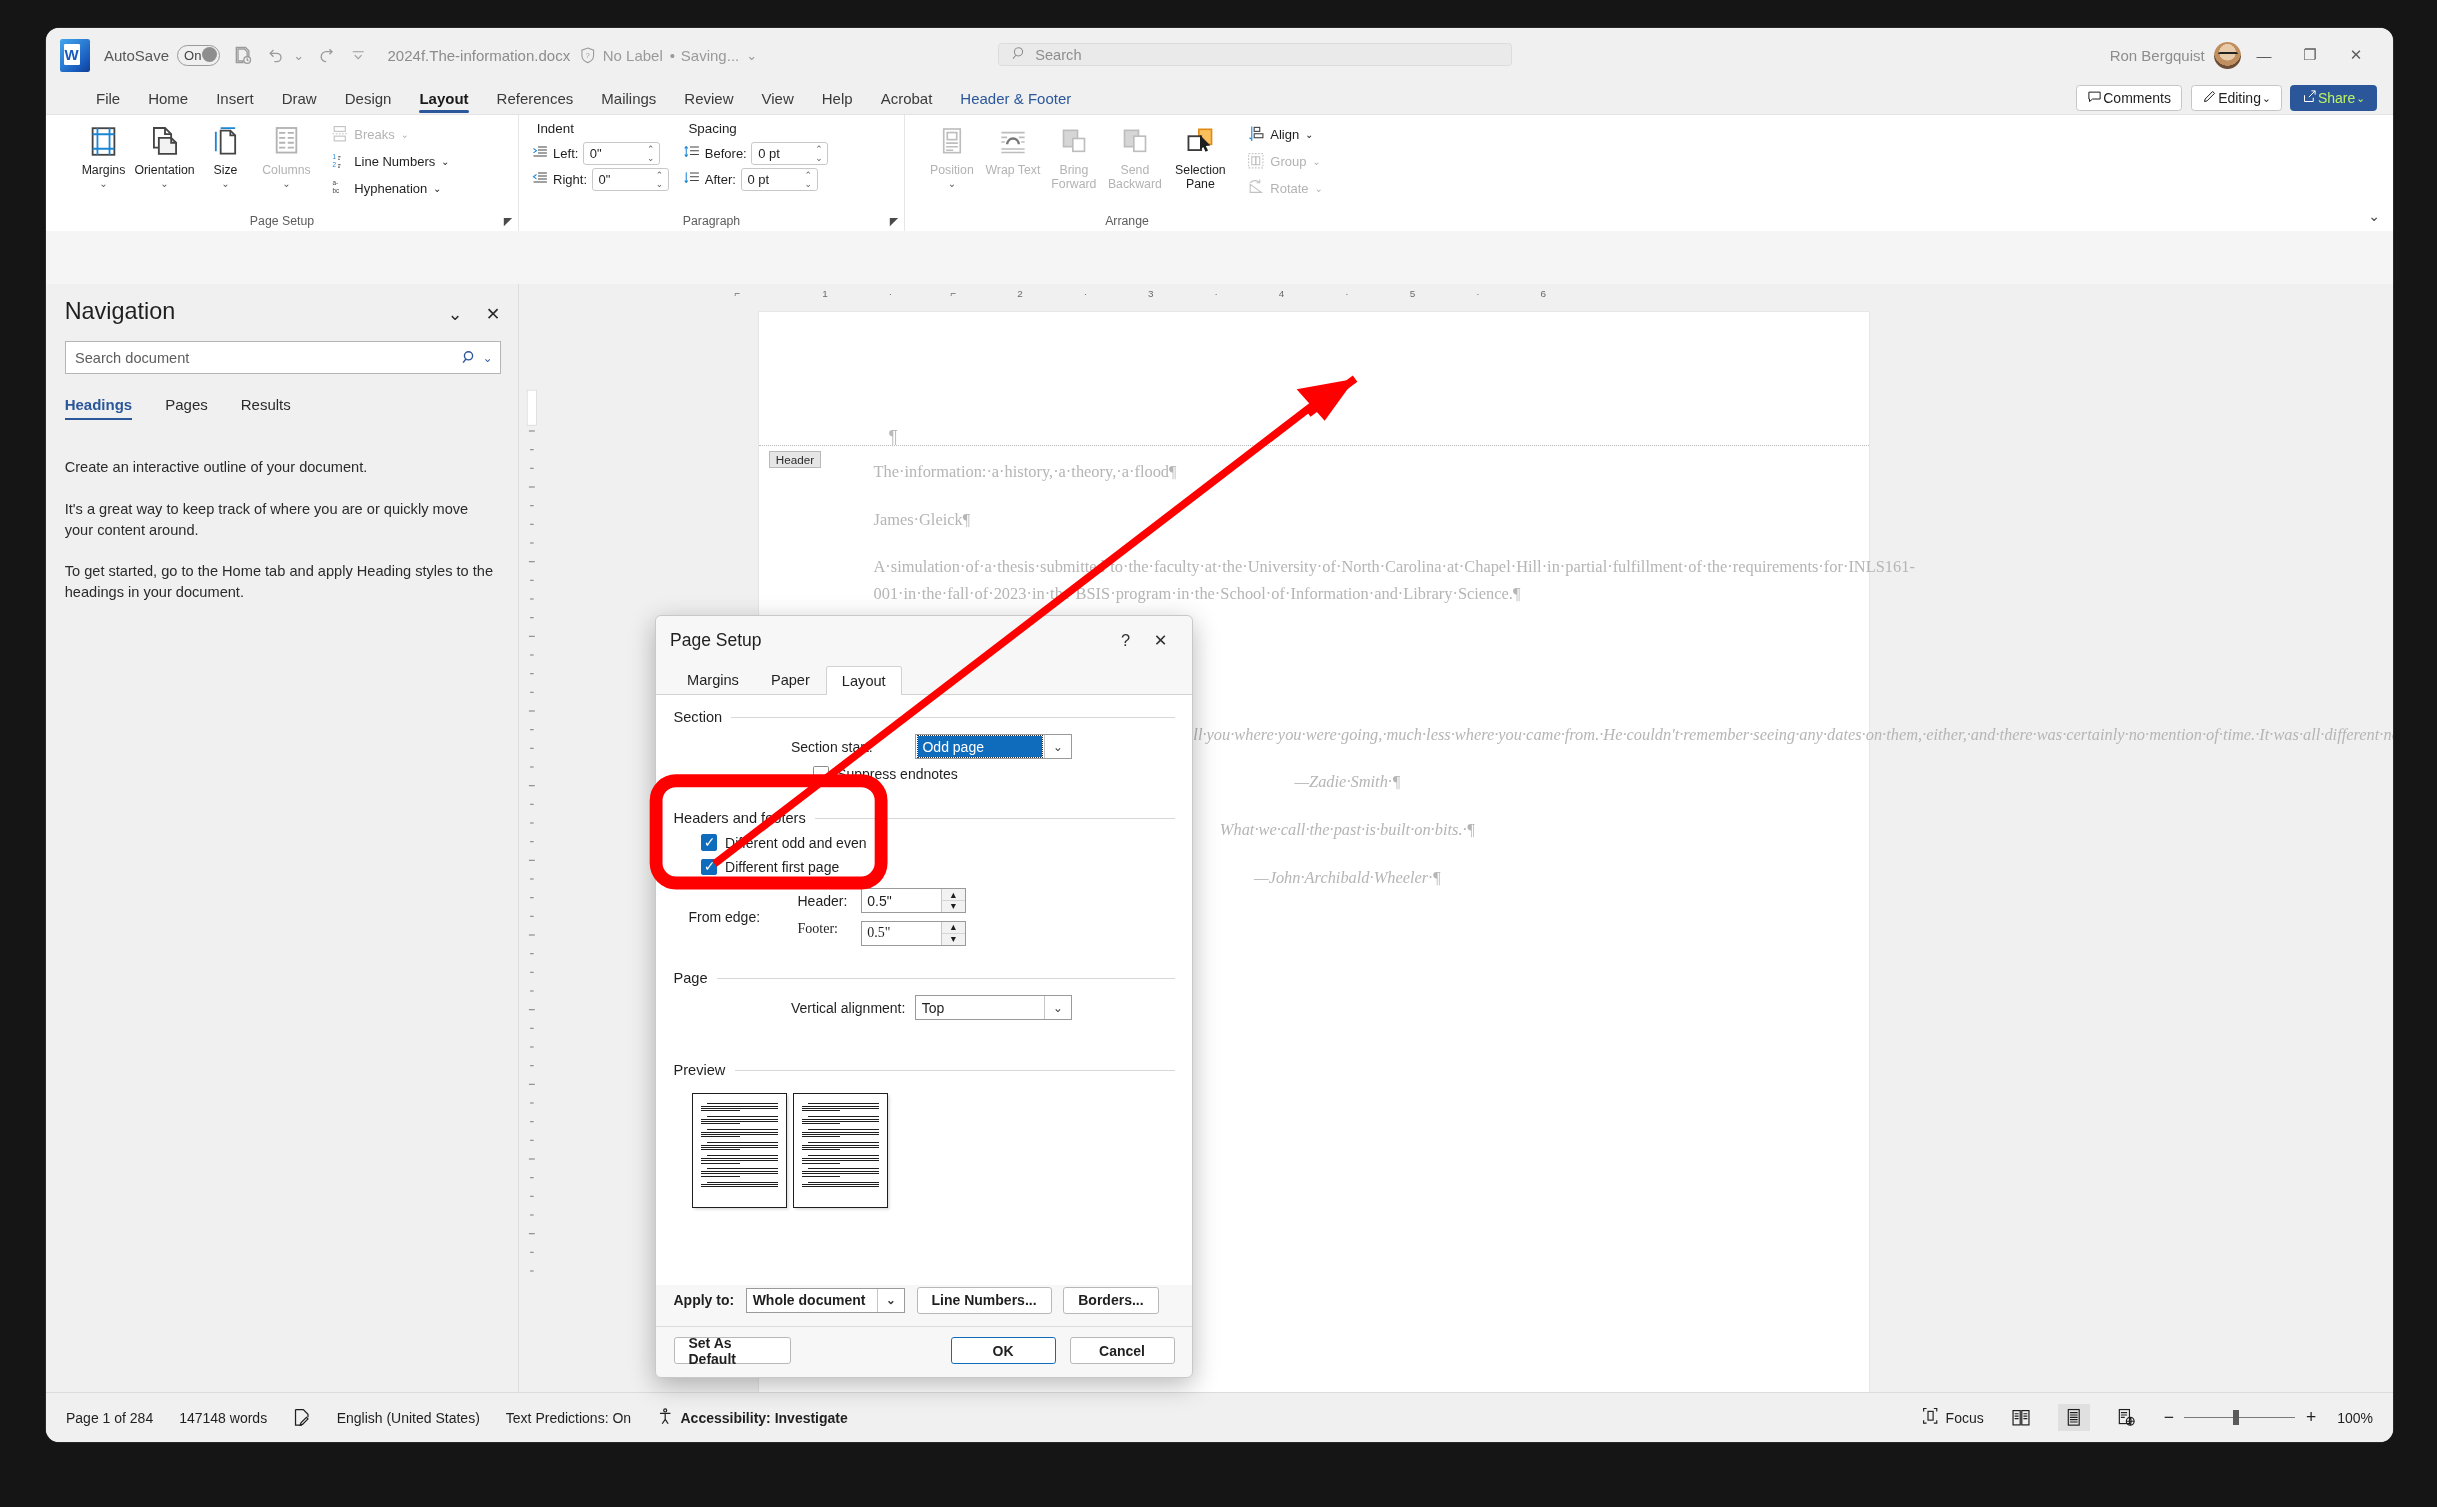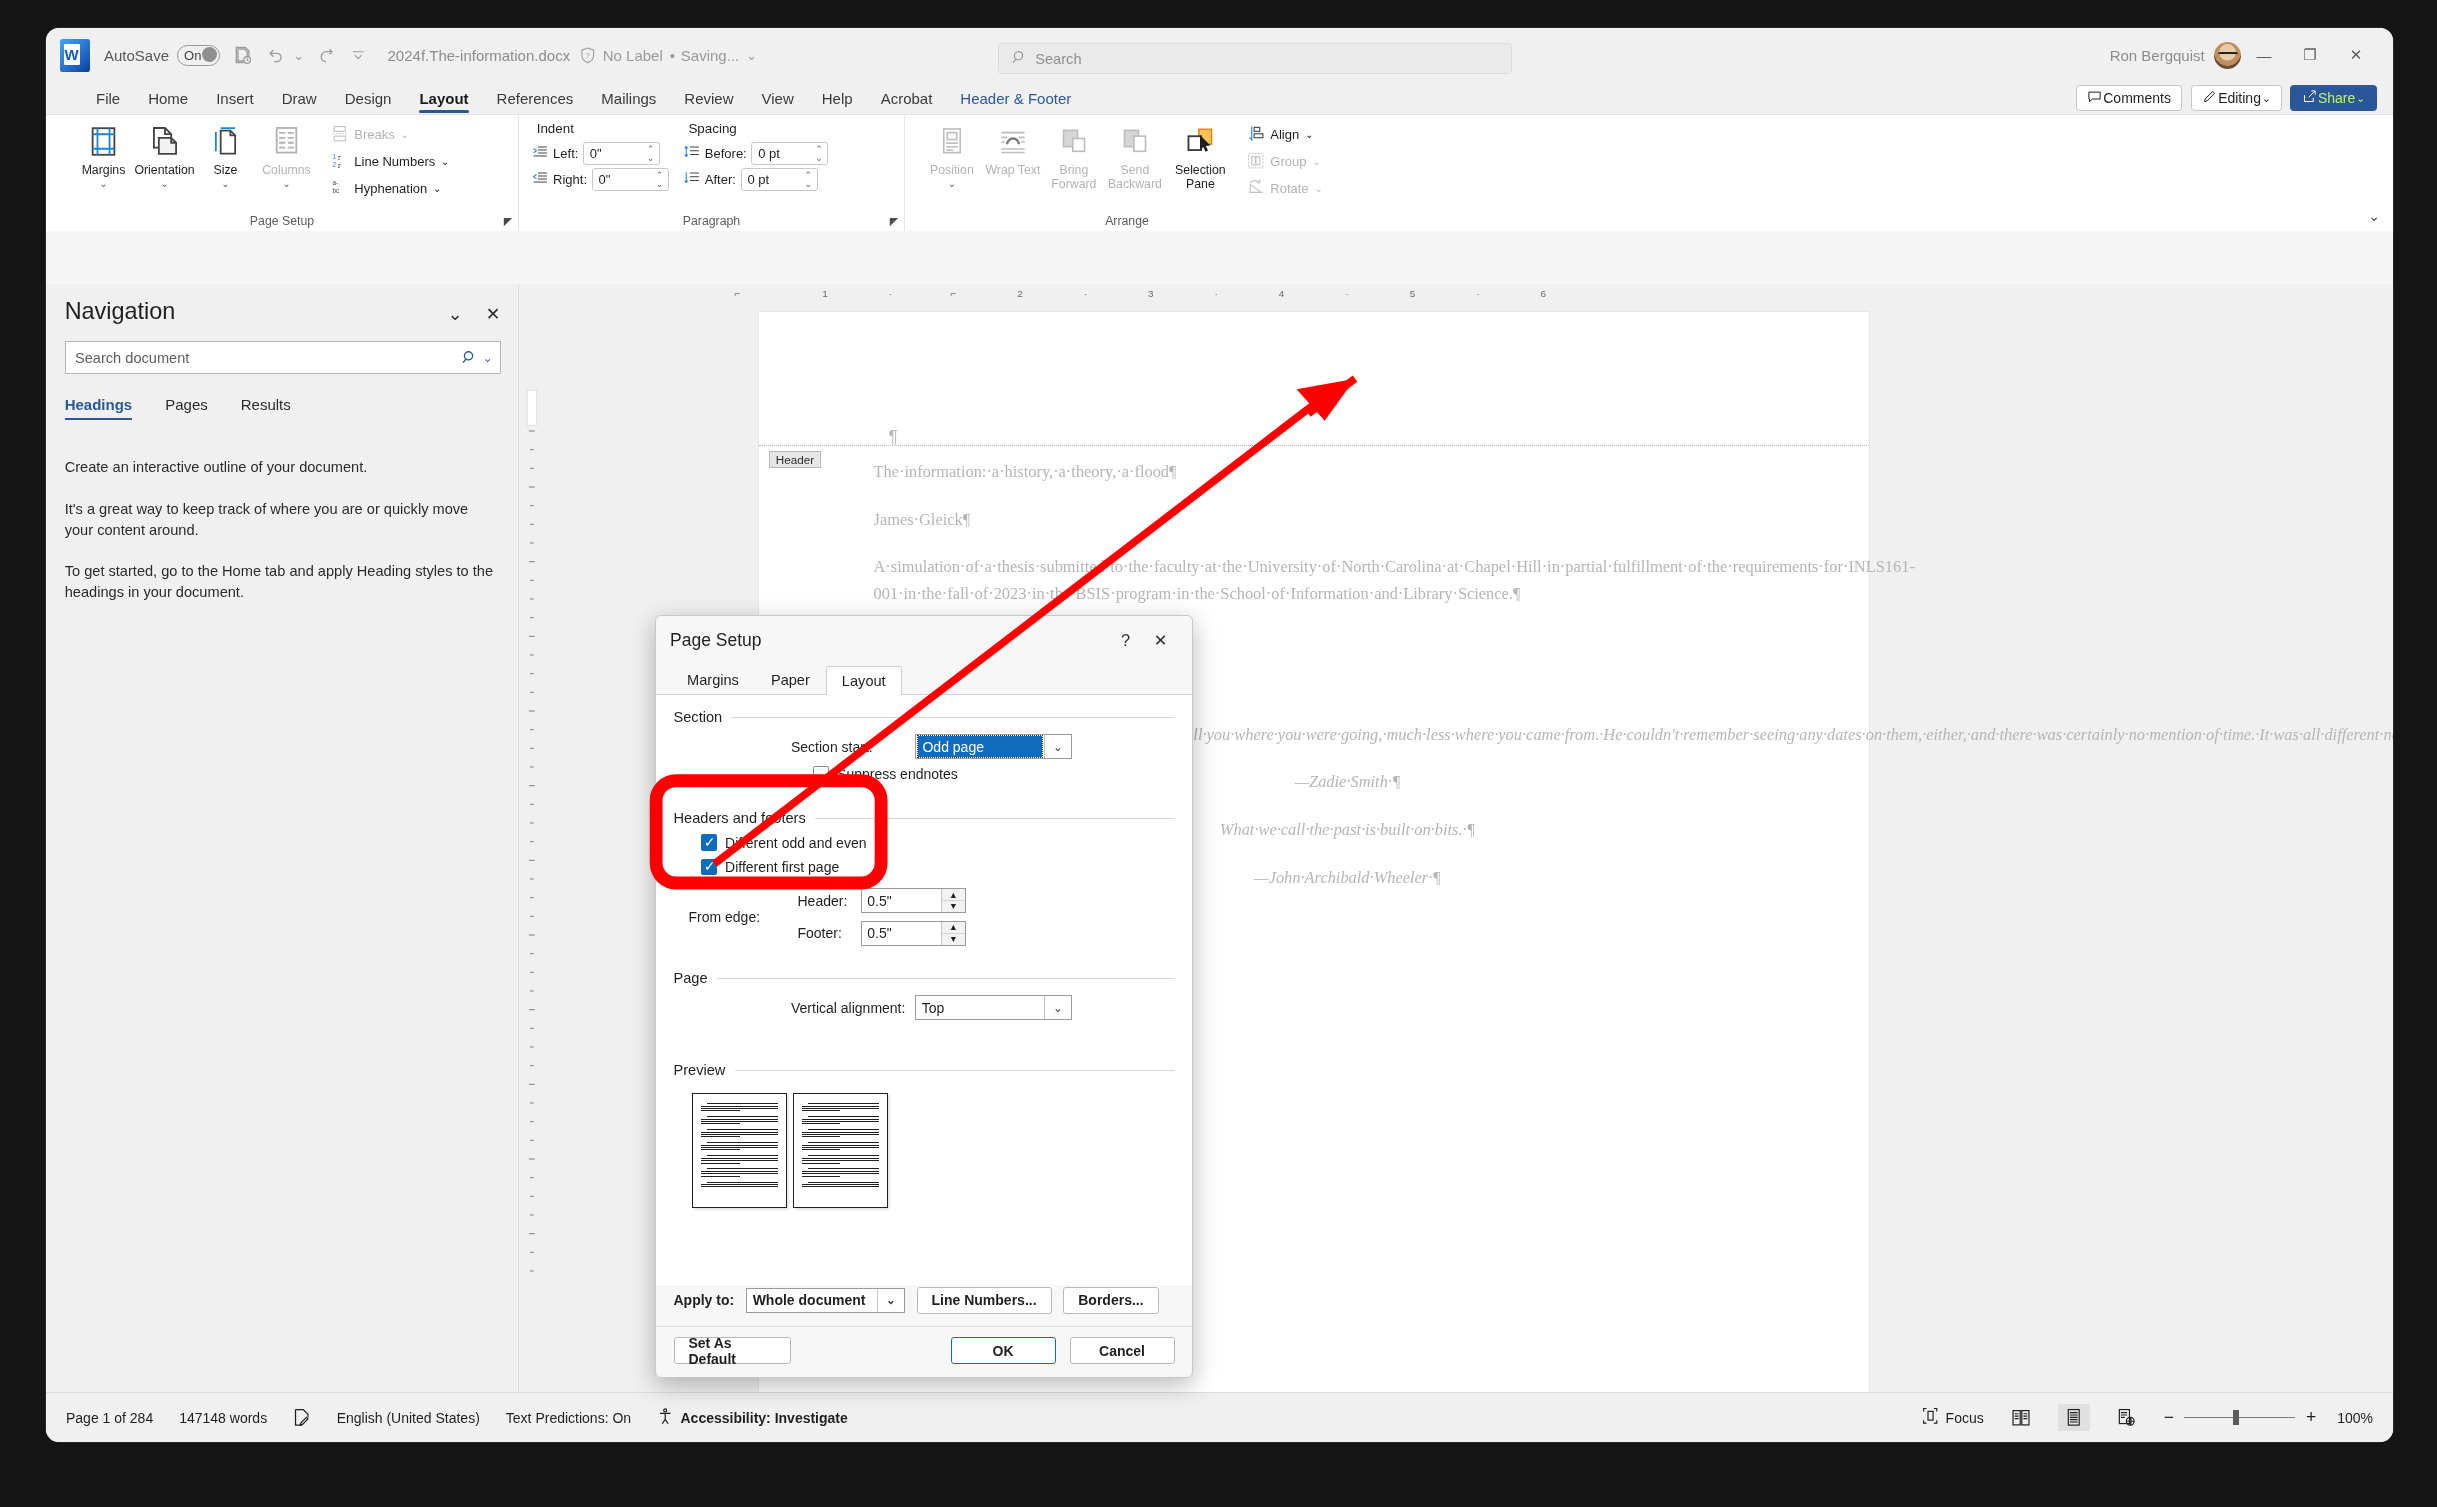--- a/index.html
+++ b/index.html
@@ -47,21 +47,21 @@
   .toggle .knob { position: absolute; right: 1.8px; top: 1.8px; width: 15px; height: 15px;
     border-radius: 50%; background: #8e8e8e; }
   .tb-icon { margin-left: 13px; color: #9b9b9b; font-size: 16.4px; display:flex; align-items:center;}
   .tb-icon svg { display:block; }
   .docname { margin-left: 21px; font-size: 15px; color: #8c8c8c; }
   .shield { margin-left: 9.3px; }
   .nolabel { margin-left: 5.8px; font-size: 15px; color: #9a9a9a; }
   .chev-sm { margin-left: 7px; font-size: 13px; color: #9a9a9a; }
 
   .searchbox {
-    position: absolute; left: 952px; top: 15px; width: 514px; height: 31px;
+    position: absolute; left: 952px; top: 15px; width: 514px; height: 23px;
     background: #eaeaea; border: 0.6px solid #dcdcdc; border-radius: 3.5px;
     display: flex; align-items: center;
   }
   .searchbox .mag { margin-left: 11.7px; }
   .searchbox .ph { margin-left: 8.2px; font-size: 14.6px; color: #8e8e8e; }
 
   .userzone { position: absolute; right: 14px; top: 0; height: 54px;
     display: flex; align-items: center; }
   .username { font-size: 15px; color: #8d8d8d; }
   .avatar { margin-left: 9.3px; width: 27px; height: 27px; border-radius: 50%;
@@ -839,21 +839,21 @@
           <div style="display:flex; align-items:center; gap:7px;">
             <span class="flbl" style="width:56px">Header:</span>
             <div class="numspin">
               <span class="val">0.5"</span>
               <span class="sp2">
                     <div>▲</div>
                     <div>▼</div>
                   </span>
             </div>
           </div>
-          <div style="display:flex; align-items:center; gap:7px;">
+          <div style="display:flex; align-items:flex-start; gap:7px;font-family:Liberation Serif, serif;">
             <span class="flbl" style="width:56px">Footer:</span>
             <div class="numspin">
               <span class="val">0.5"</span>
               <span class="sp2">
                     <div>▲</div>
                     <div>▼</div>
                   </span>
             </div>
           </div>
         </div>

